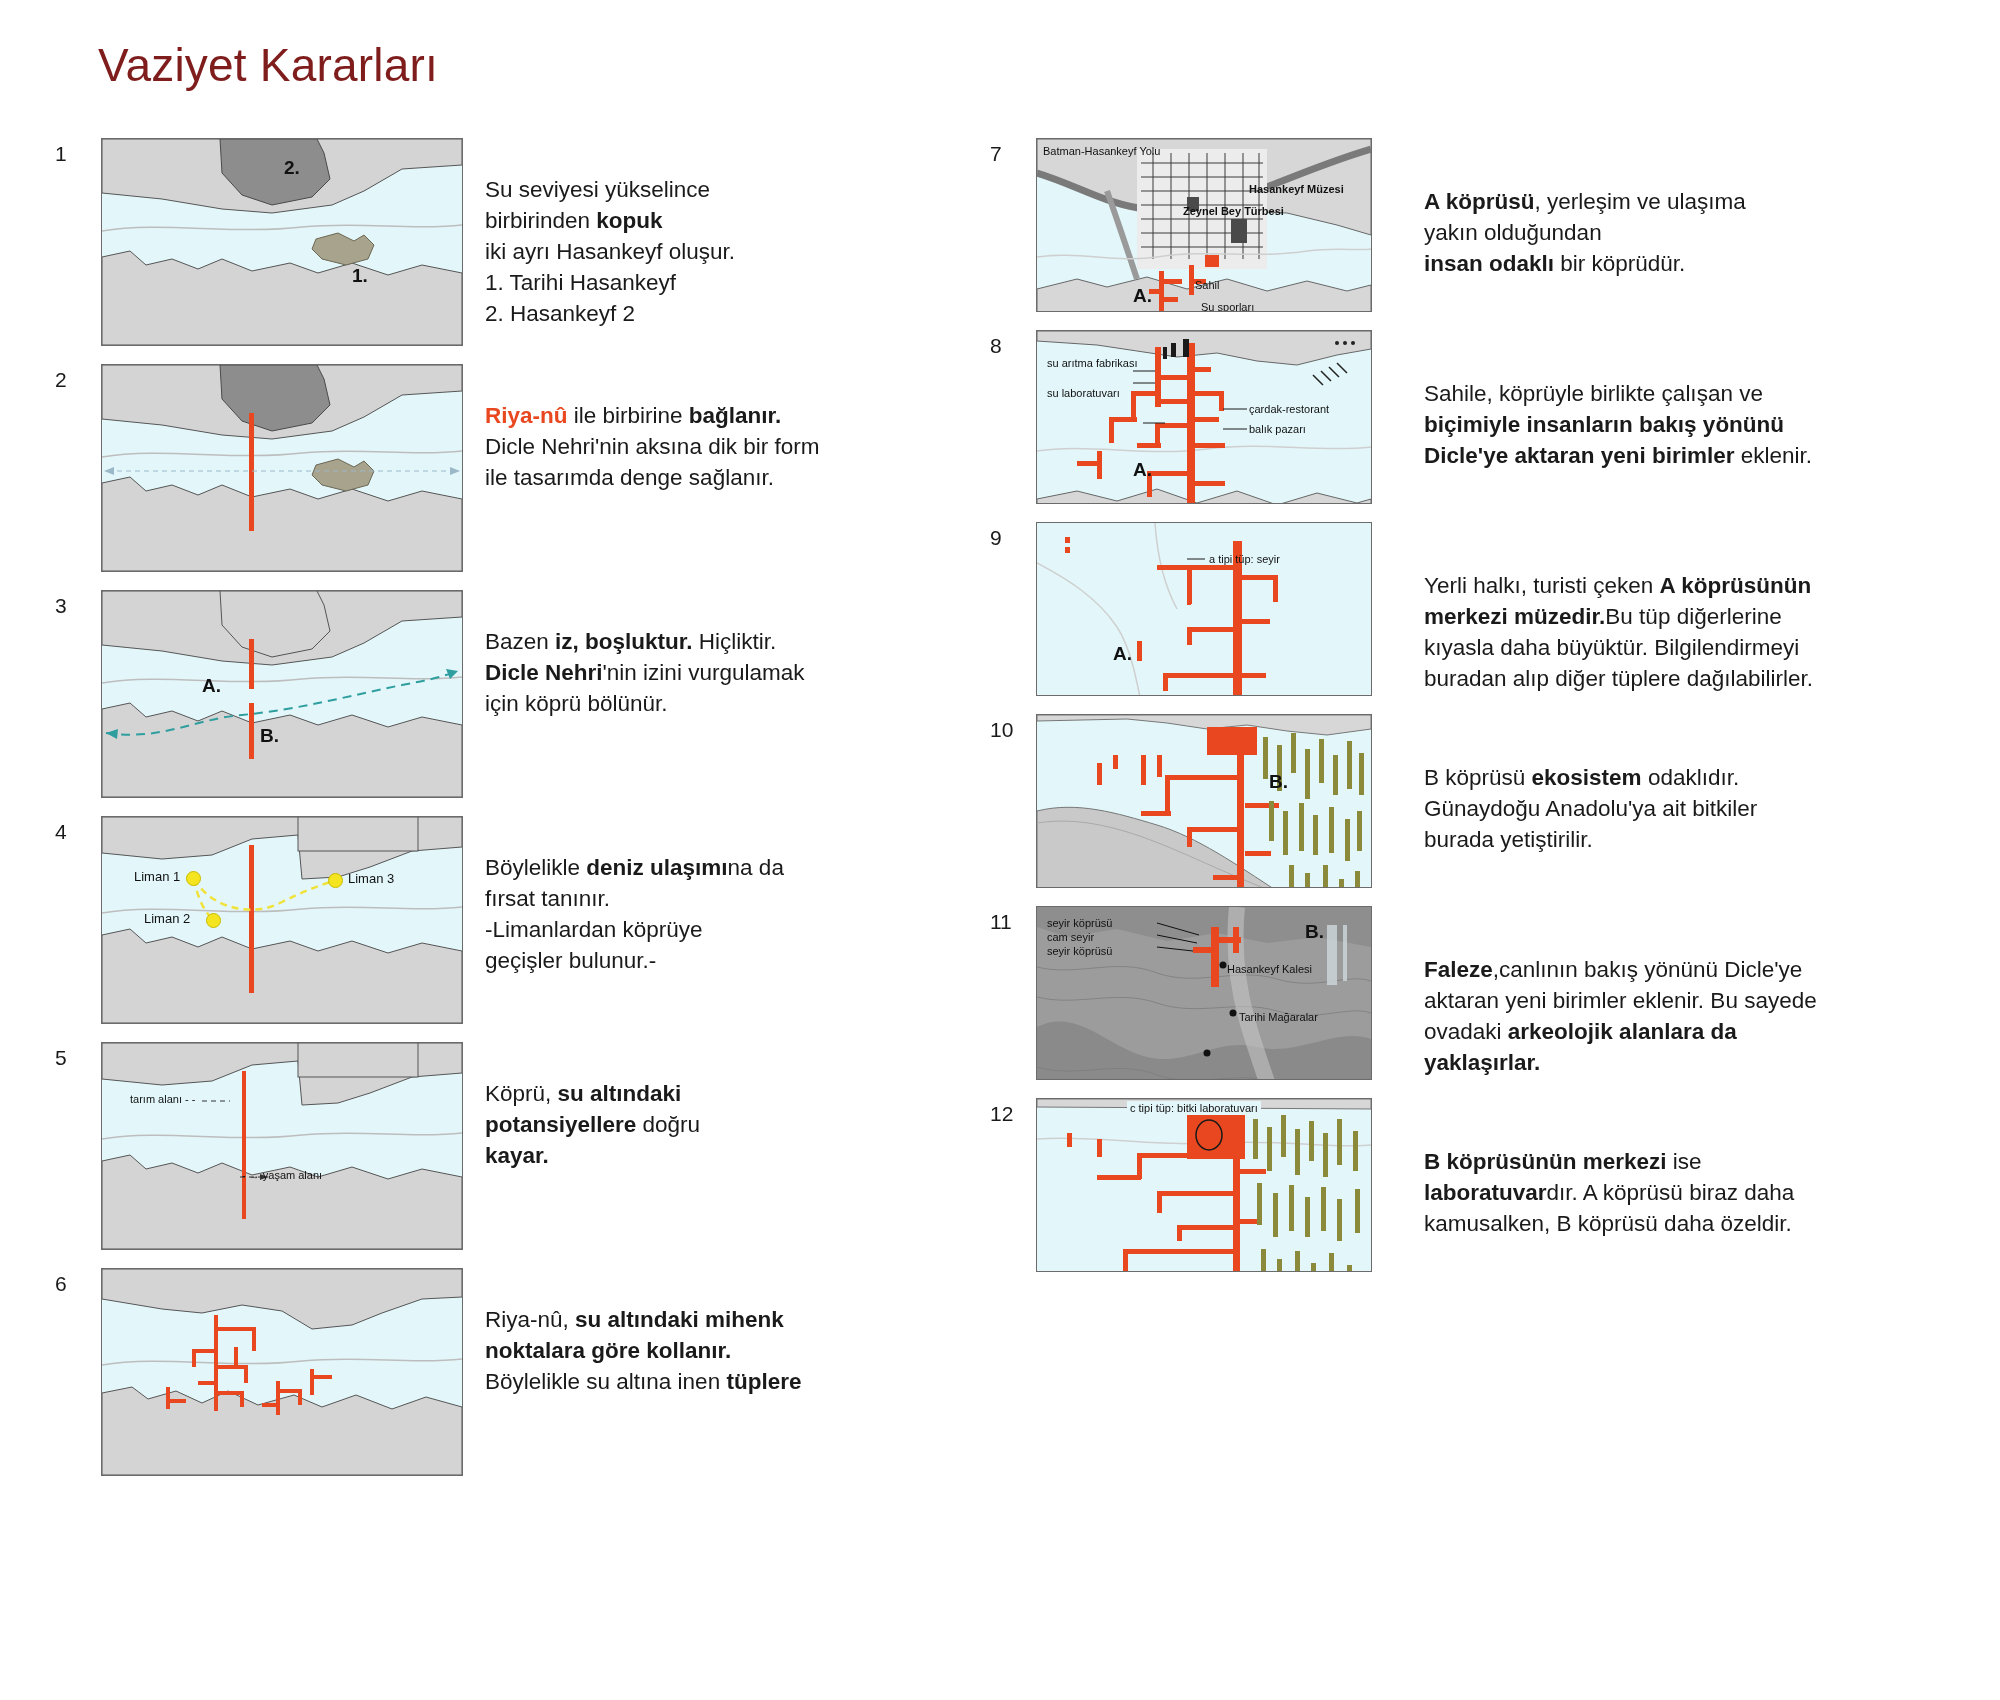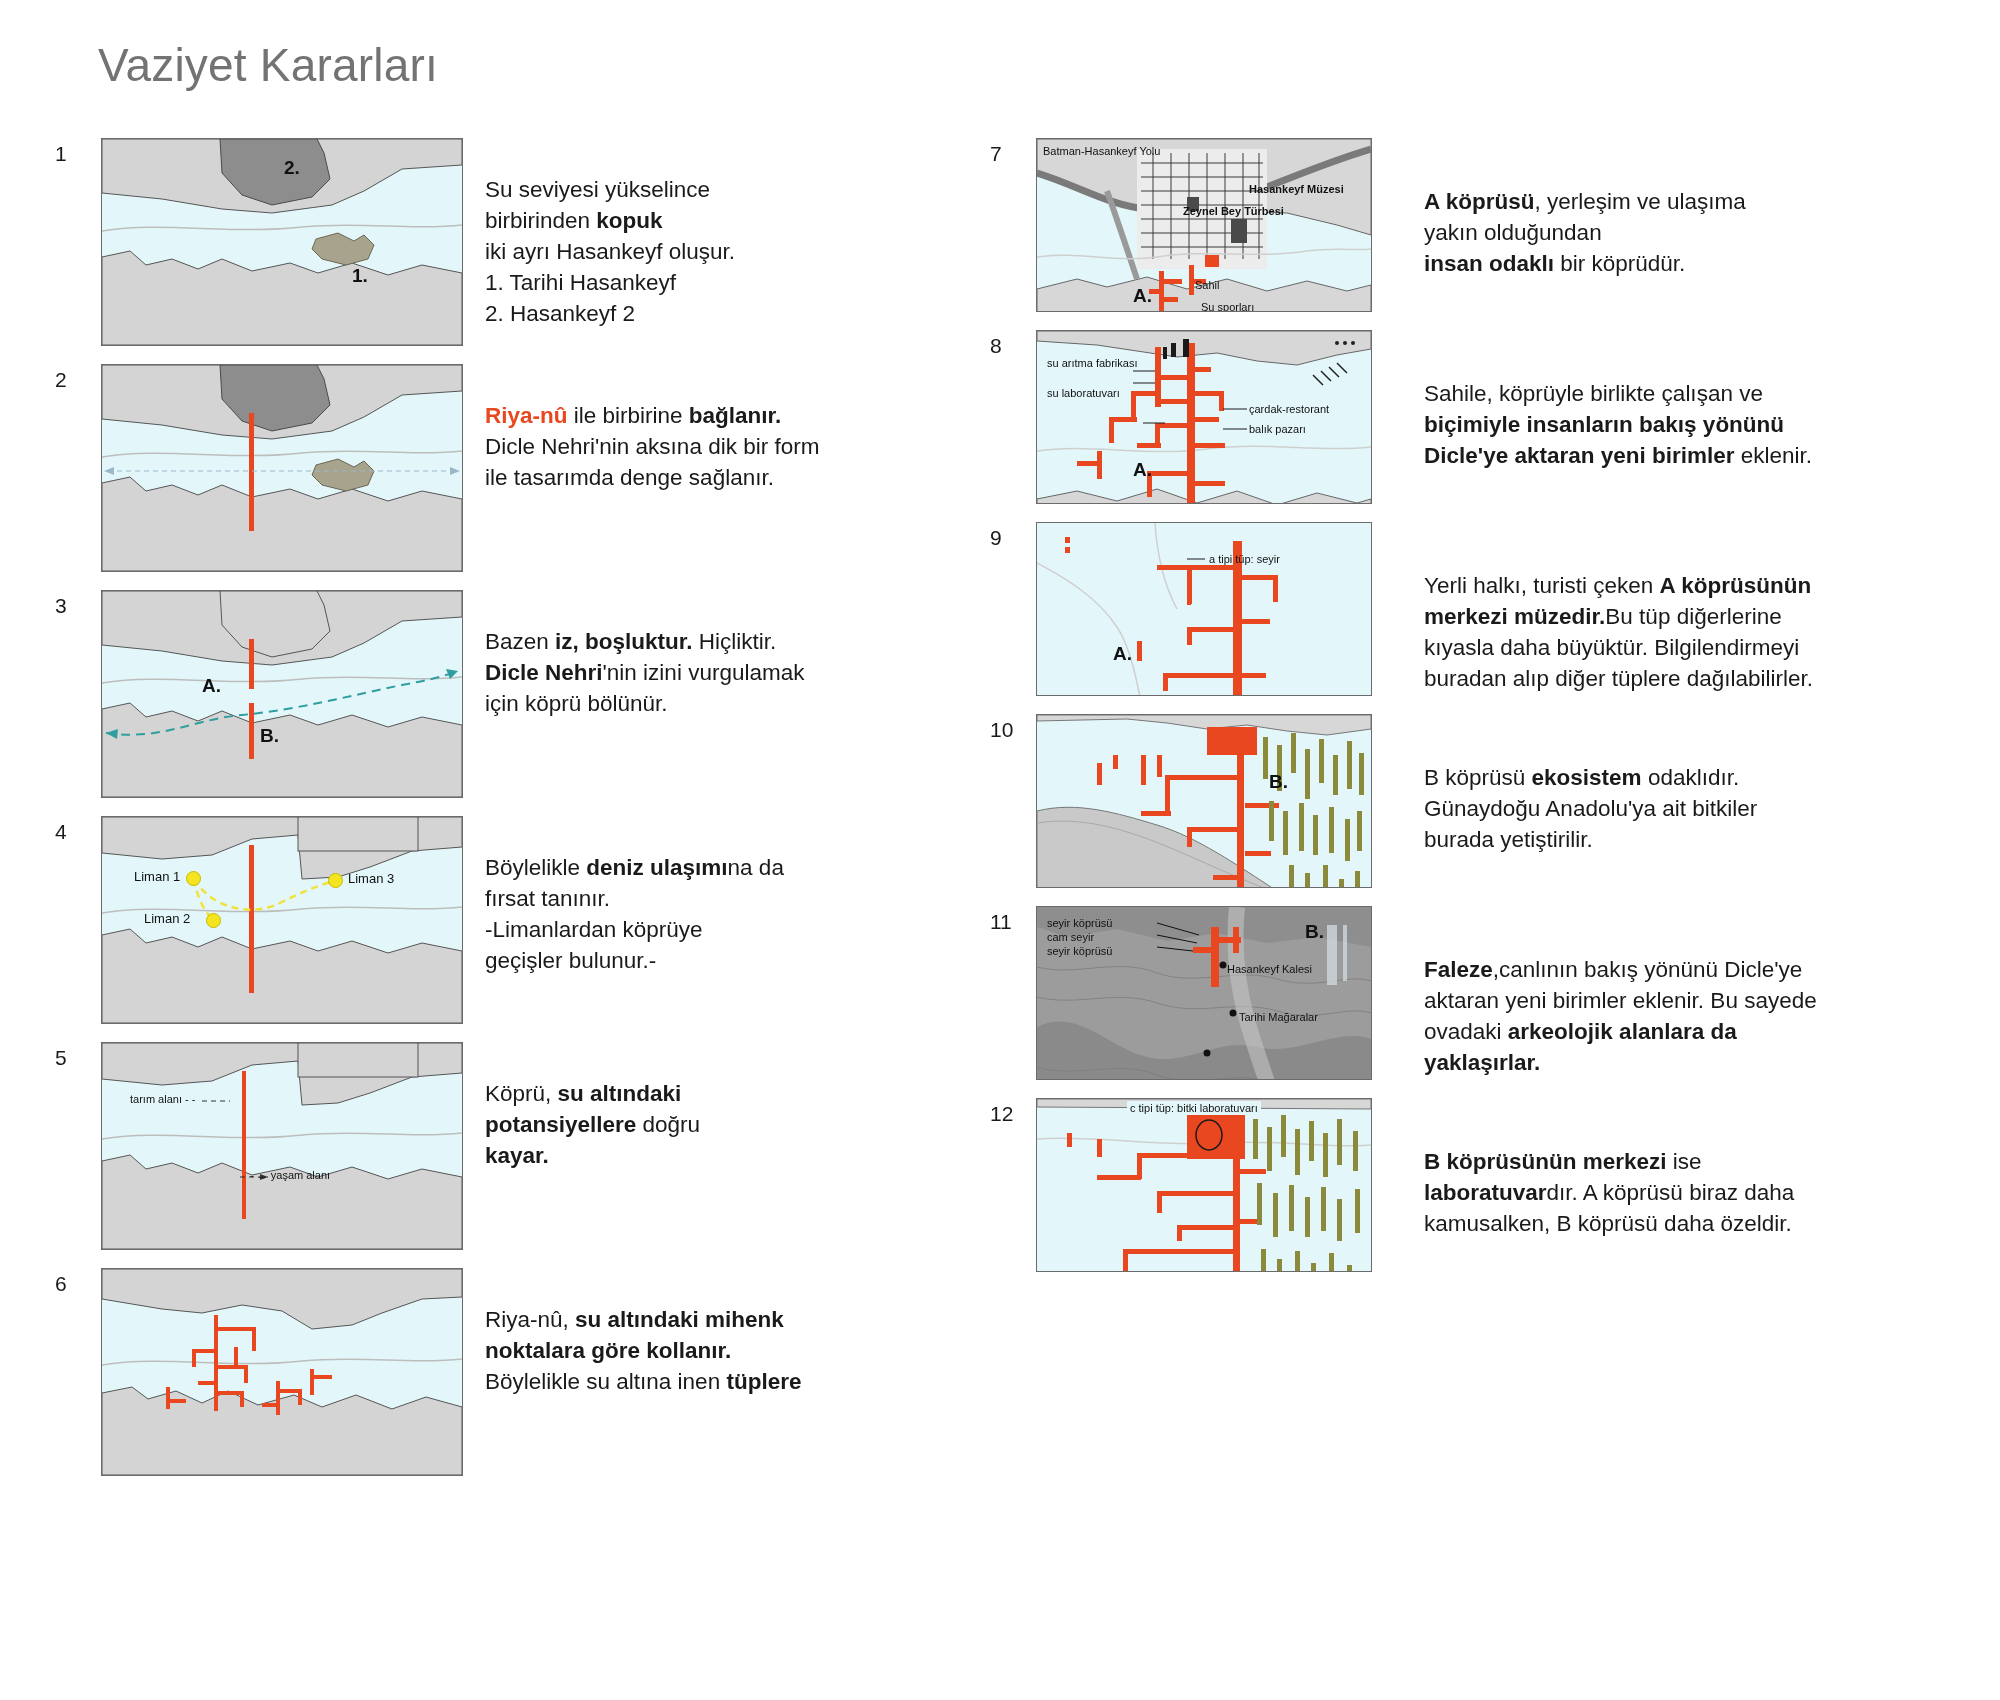--- a/index.html
+++ b/index.html
@@ -11,21 +11,21 @@
   }
   #page {
     position: relative;
     width: 2000px; height: 1700px;
     overflow: hidden;
   }
   .title {
     position: absolute;
     left: 98px; top: 38px;
     font-size: 46px;
-    color: #737373;
+    color: #7f1d1d;
     letter-spacing: 0.2px;
   }
   .column {
     position: absolute;
     top: 138px;
     width: 930px;
   }
   .col-left { left: 55px; }
   .col-right { left: 990px; }
 
@@ -199,21 +199,21 @@
           <path d="M0,0 L360,0 L360,30 L310,34 L268,50 L236,60 L200,62 L196,18 L150,22 L110,38 L60,42 L0,36 Z" fill="#d4d4d4" stroke="#555" stroke-width="1"></path>
           <rect x="196" y="0" width="120" height="34" fill="#d4d4d4" stroke="#555" stroke-width="1"></rect>
           <path d="M0,118 L28,112 L44,126 L70,120 L96,130 L120,120 L150,132 L188,124 L216,134 L250,124 L286,136 L320,126 L360,134 L360,206 L0,206 Z" fill="#d4d4d4" stroke="#555" stroke-width="1"></path>
           <path d="M0,96 C60,86 130,100 200,92 C260,86 310,96 360,90" fill="none" stroke="#bdbdbd" stroke-width="1.5"></path>
           <rect x="140" y="28" width="4" height="148" fill="#e8471f"></rect>
           <line x1="100" y1="58" x2="128" y2="58" stroke="#333" stroke-width="1" stroke-dasharray="5 4"></line>
           <line x1="138" y1="134" x2="166" y2="134" stroke="#333" stroke-width="1" stroke-dasharray="5 4"></line>
           <path d="M166,134 L158,131 L158,137 Z" fill="#333"></path>
         </svg>
         <div class="lbl lbl-sm" style="left:28px; top:50px;">tarım alanı - -</div>
-        <div class="lbl lbl-sm" style="left:140px; top:126px;margin-left:8px;">- → yaşam alanı</div>
+        <div class="lbl lbl-sm" style="left:140px; top:126px;">- → yaşam alanı</div>
       </div>
       <div class="caption">
         <div><span>Köprü, </span><b>su altındaki</b></div>
         <div><b>potansiyellere</b><span> doğru</span></div>
         <div><b>kayar.</b></div>
       </div>
     </div>
 
     <div class="row">
       <div class="row-num">6</div>

